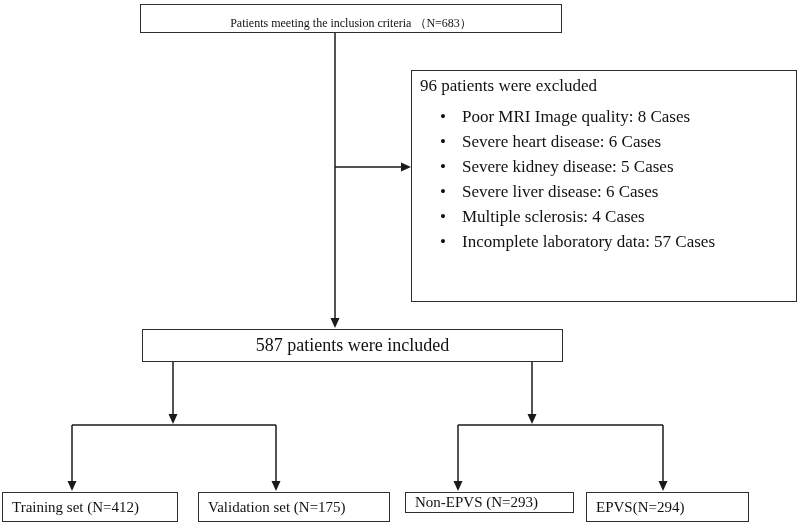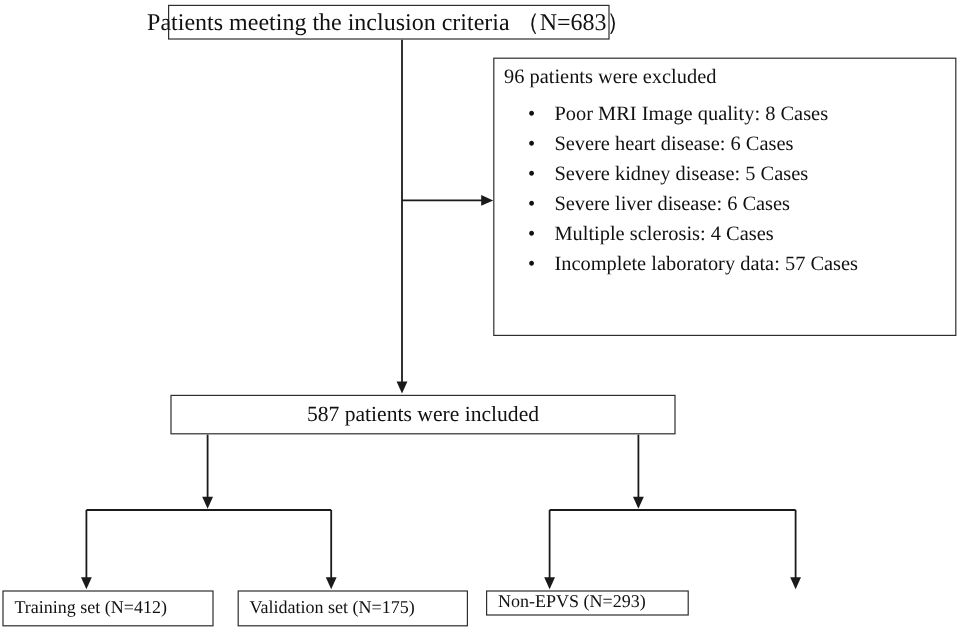--- a/index.html
+++ b/index.html
@@ -22,25 +22,25 @@
     border: 1.5px solid #2e2e2e;
     background: #ffffff;
     display: flex;
     align-items: center;
     font-size: 15px;
     white-space: nowrap;
   }
   .box.center { justify-content: center; }
   .box.leftpad { padding-left: 9px; }
 
-  #top-box      { left: 140px; top: 4px;   width: 368px; height: 29px; font-size: 20px; align-items: flex-end; }
+  #top-box      { left: 140px; top: 4px;   width: 422px; height: 29px; font-size: 12px; align-items: flex-end; }
   #included-box { left: 142px; top: 329px; width: 421px; height: 33px; font-size: 18px; }
 
   #exclusion-box {
-    left: 411px; top: 48px; width: 386px; height: 232px;
+    left: 411px; top: 70px; width: 386px; height: 232px;
     display: block;
     padding: 2px 8px;
     font-size: 17px;
     line-height: 25px;
     white-space: normal;
   }
   #exclusion-box .ex-title { line-height: 25px; }
   #exclusion-box ul {
     margin: 6px; padding: 0; list-style: none;
   }
@@ -149,14 +149,17 @@
   </div>
 
   <div id="validation-box" class="box leftpad">
     <span>Validation set (N=175)</span>
   </div>
 
   <div id="nonepvs-box" class="box leftpad">
     <span>Non-EPVS (N=293)</span>
   </div>
 
+  <div id="epvs-box" class="box leftpad">
+    <span>EPVS(N=294)</span>
+  </div>
 
 </div>
 
 </body></html>

